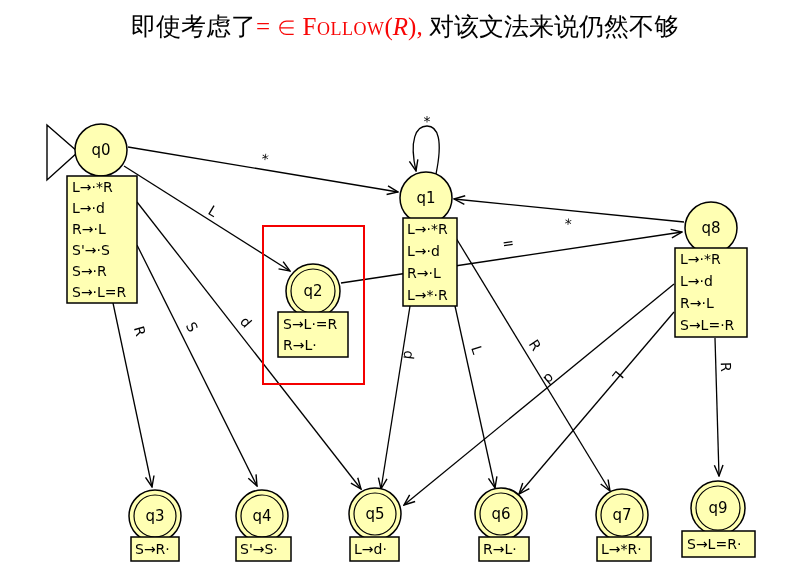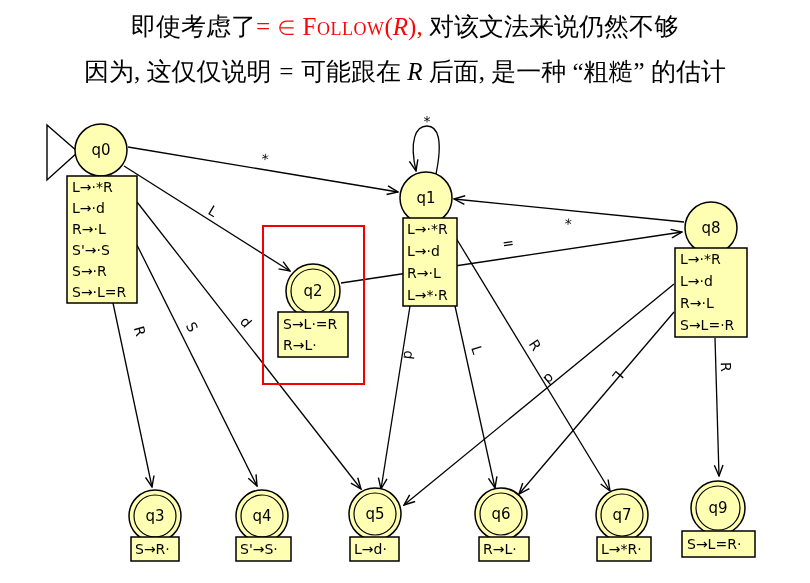--- a/index.html
+++ b/index.html
@@ -23,21 +23,20 @@
   .hl-rect{fill:none;stroke:#f40000;stroke-width:2;}
   .start-tri{fill:#ffffff;stroke:#000;stroke-width:1.4;}
 </style>
 </head>
 <body>
 
 <div id="page">
 
   <div id="header">
     <div><span>即使考虑了</span><span class="red"><span>= ∈ </span><span class="sc">Follow</span><span>(</span><span class="mit">R</span><span>),</span></span><span> 对该文法来说仍然不够</span></div>
-    <div><span>因为, 这仅仅说明 </span><span class="mit">=</span><span> 可能跟在 </span><span class="mit">R</span><span> 后面, 是一种 “粗糙” 的估计</span></div>
   </div>
 
   <svg id="diagram" width="810" height="583" viewBox="0 0 810 583">
     <defs>
       <marker id="arr" viewBox="0 0 12 10" refX="11" refY="5" markerWidth="13" markerHeight="11" orient="auto" markerUnits="userSpaceOnUse">
         <path d="M1,1 L11,5 L1,9" fill="none" stroke="#000" stroke-width="1.3"></path>
       </marker>
     </defs>
 
     <g>

